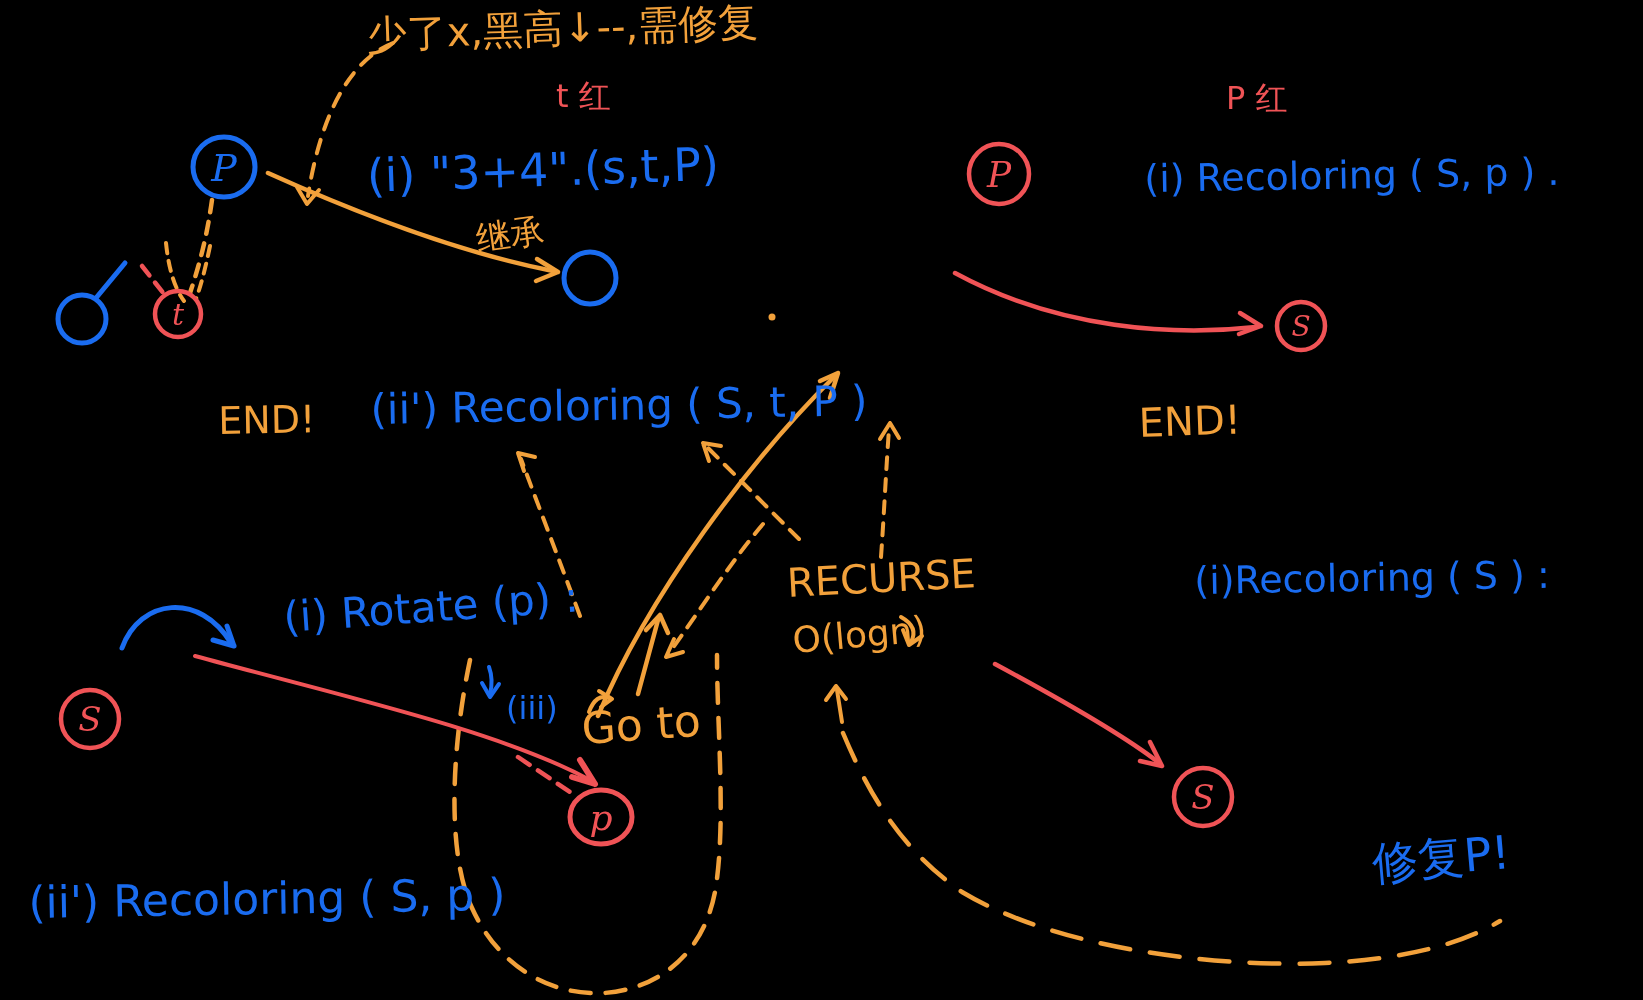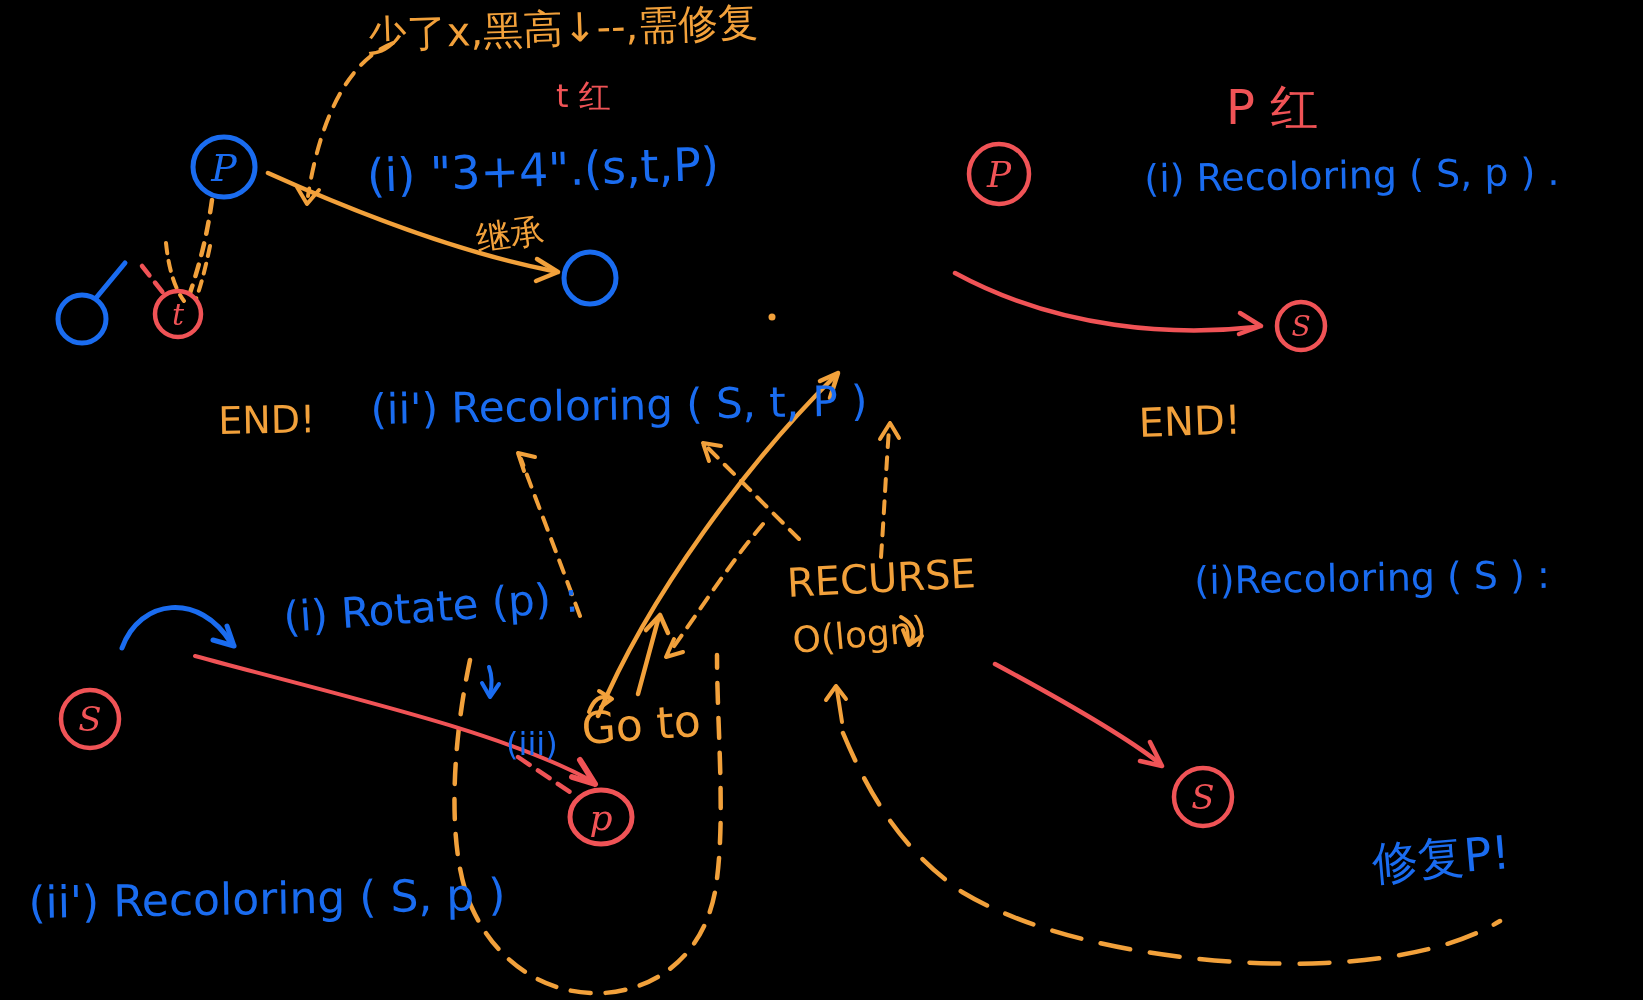--- a/index.html
+++ b/index.html
@@ -97,24 +97,24 @@
   <div class="lbl c-red" style="left:556px;top:80px;font-size:32px;">t 红</div>
   <div class="lbl c-blue" style="left:366px;top:152px;font-size:46px;transform:rotate(-2deg);">(i) "3+4".(s,t,P)</div>
   <div class="lbl c-orange" style="left:474px;top:222px;font-size:34px;transform:rotate(-8deg);">继承</div>
   <div class="lbl c-orange" style="left:218px;top:402px;font-size:38px;transform:rotate(-1deg);">END!</div>
   <div class="lbl c-blue" style="left:370px;top:388px;font-size:42px;transform:rotate(-1deg);">(ii') Recoloring ( S, t, P )</div>
 
   <div class="lbl c-orange" style="left:786px;top:562px;font-size:40px;transform:rotate(-3deg);">RECURSE</div>
   <div class="lbl c-orange" style="left:791px;top:622px;font-size:36px;transform:rotate(-5deg);">O(logn)</div>
 
   <div class="lbl c-blue" style="left:282px;top:596px;font-size:42px;transform:rotate(-4deg);">(i) Rotate (p) :</div>
-  <div class="lbl c-blue" style="left:506px;top:728px;font-size:32px;">(iii)</div>
+  <div class="lbl c-blue" style="left:506px;top:692px;font-size:32px;">(iii)</div>
   <div class="lbl c-orange" style="left:580px;top:706px;font-size:44px;transform:rotate(-4deg);">Go to</div>
   <div class="lbl c-blue" style="left:28px;top:880px;font-size:44px;transform:rotate(-1deg);">(ii') Recoloring ( S, p )</div>
 
-  <div class="lbl c-red" style="left:1226px;top:82px;font-size:48px;">P 红</div>
+  <div class="lbl c-red" style="left:1226px;top:82px;font-size:32px;">P 红</div>
   <div class="lbl c-blue" style="left:1144px;top:160px;font-size:38px;transform:rotate(-1deg);">(i) Recoloring ( S, p ) .</div>
   <div class="lbl c-orange" style="left:1138px;top:402px;font-size:40px;transform:rotate(-2deg);">END!</div>
 
   <div class="lbl c-blue" style="left:1194px;top:562px;font-size:38px;transform:rotate(-1deg);">(i)Recoloring ( S ) :</div>
   <div class="lbl c-blue" style="left:1370px;top:840px;font-size:46px;transform:rotate(-5deg);">修复P!</div>
 
 </div>
 
 </body></html>

